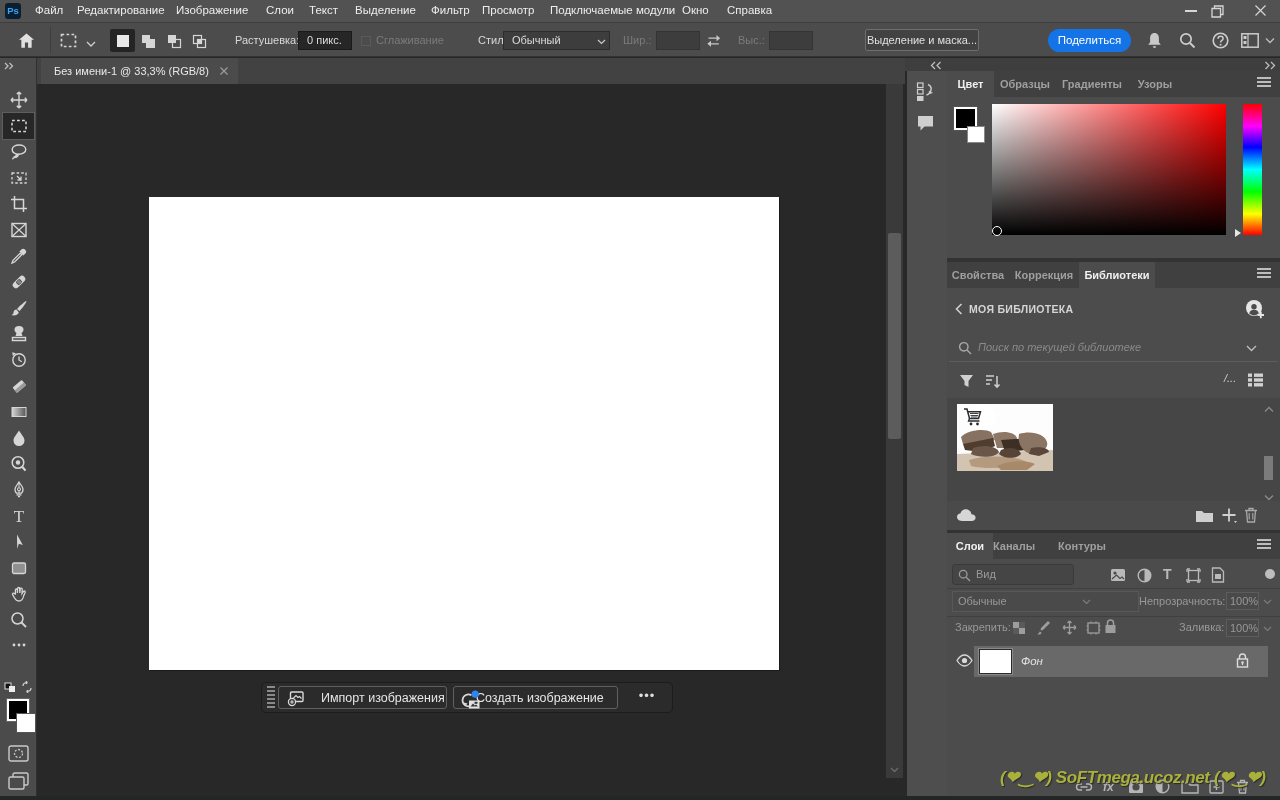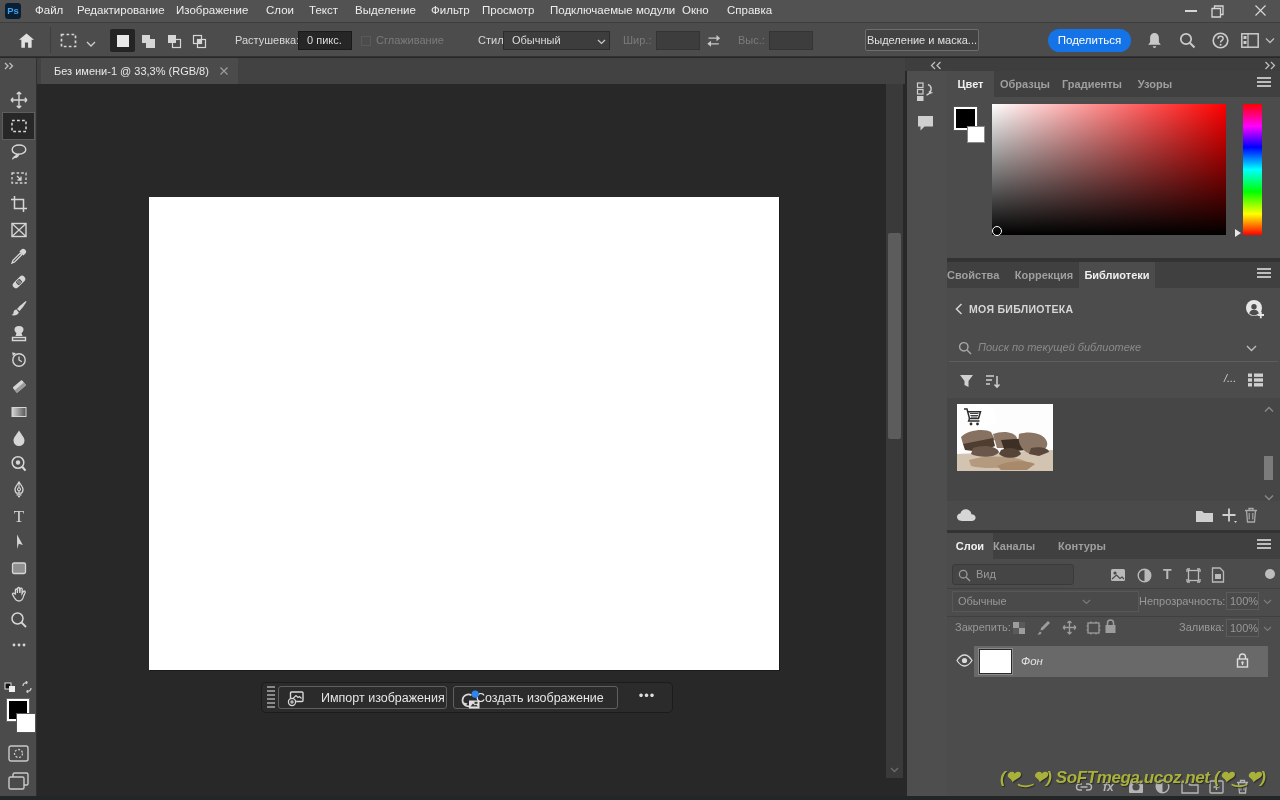--- a/index.html
+++ b/index.html
@@ -384,21 +384,21 @@
   <div class="abs" style="left:45px; top:46px; width:234px; height:131px; background: linear-gradient(to bottom, rgba(0,0,0,0) 0%, #000 100%), linear-gradient(to right, #fff 0%, #ff0000 100%);"></div>
   <div class="abs" style="left:45px; top:168px; width:10px; height:10px; border:1.5px solid #fff; border-radius:50%;"></div>
 
   <div class="abs" style="left:296px; top:46px; width:19px; height:131px; background: linear-gradient(to bottom, #f00 0%, #f0f 17%, #00f 33%, #0ff 50%, #0f0 67%, #ff0 84%, #f00 100%);"></div>
   <svg class="abs" style="left:287px; top:170px;" width="8" height="10" viewBox="0 0 8 10">
         <path d="M1 1 L7 5 L1 9 Z" fill="#e8e8e8"></path>
       </svg>
 
   <div class="abs" style="left:0; top:200px; width:333px; height:4px; background:#333333;"></div>
   <div class="abs" style="left:0; top:204px; width:333px; height:26px; background:#404040;"></div>
-  <div class="abs" style="left:0px; top:204px; width:62px; height:26px; color:#9f9f9f; font-size:11px; font-weight:bold; line-height:26px;">Свойства</div>
+  <div class="abs" style="left:0px; top:204px; width:62px; height:26px; color:#9f9f9f; font-size:11px; font-weight:bold; text-align:center; line-height:26px;">Свойства</div>
   <div class="abs" style="left:62px; top:204px; width:70px; height:26px; color:#9f9f9f; font-size:11px; font-weight:bold; text-align:center; line-height:26px;">Коррекция</div>
   <div class="abs" style="left:132px; top:204px; width:76px; height:26px; background:#4c4c4c; color:#f0f0f0; font-size:11px; font-weight:bold; text-align:center; line-height:26px;">Библиотеки</div>
   <div class="abs" style="left:310px; top:210px; width:14px; height:2px; background:#bdbdbd; box-shadow:0 4px 0 #bdbdbd, 0 8px 0 #bdbdbd;"></div>
   <div class="abs" style="left:0; top:230px; width:333px; height:270px; background:#4c4c4c;"></div>
 
   <svg class="abs" style="left:8px; top:245px;" width="8" height="12" viewBox="0 0 8 12">
         <path d="M6.5 1 L1.5 6 L6.5 11" stroke="#cfcfcf" stroke-width="1.6" fill="none"></path>
       </svg>
   <div class="abs" style="left:22px; top:245px; color:#d5d5d5; font-size:10.5px; font-weight:bold; letter-spacing:0.3px;">МОЯ БИБЛИОТЕКА</div>
   <svg class="abs" style="left:298px; top:241px;" width="20" height="20" viewBox="0 0 20 20">

